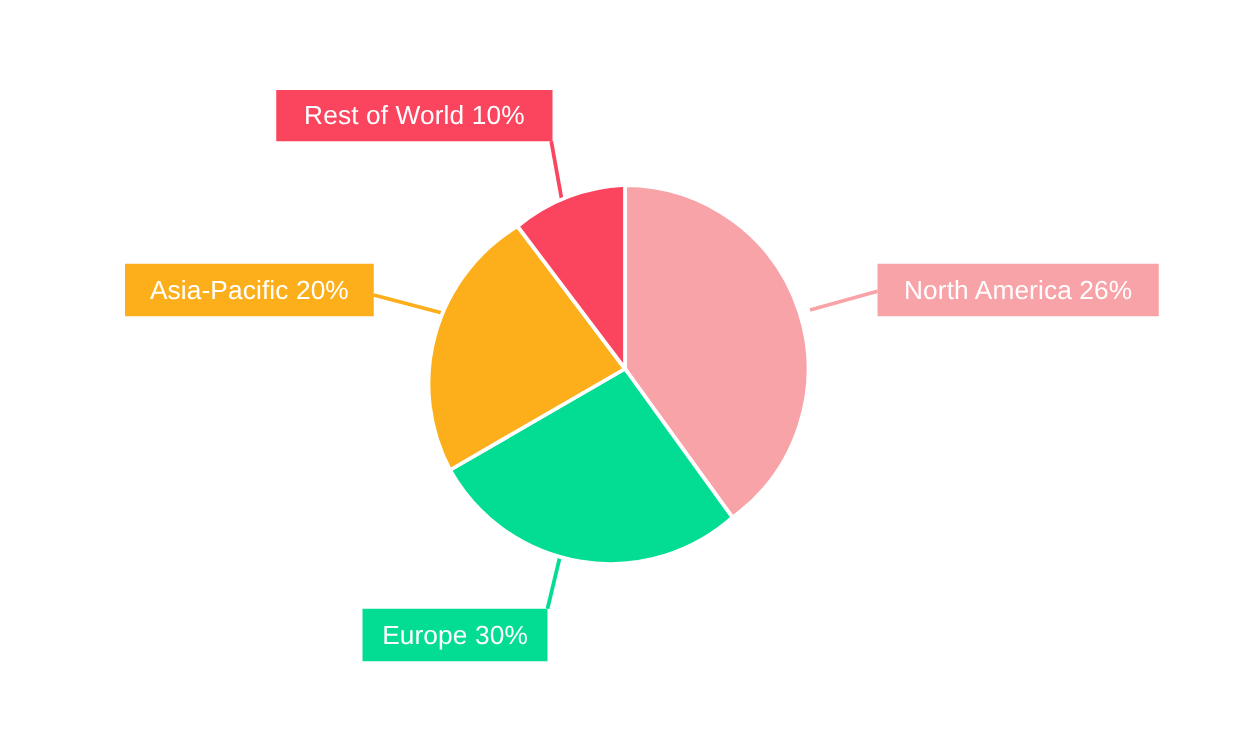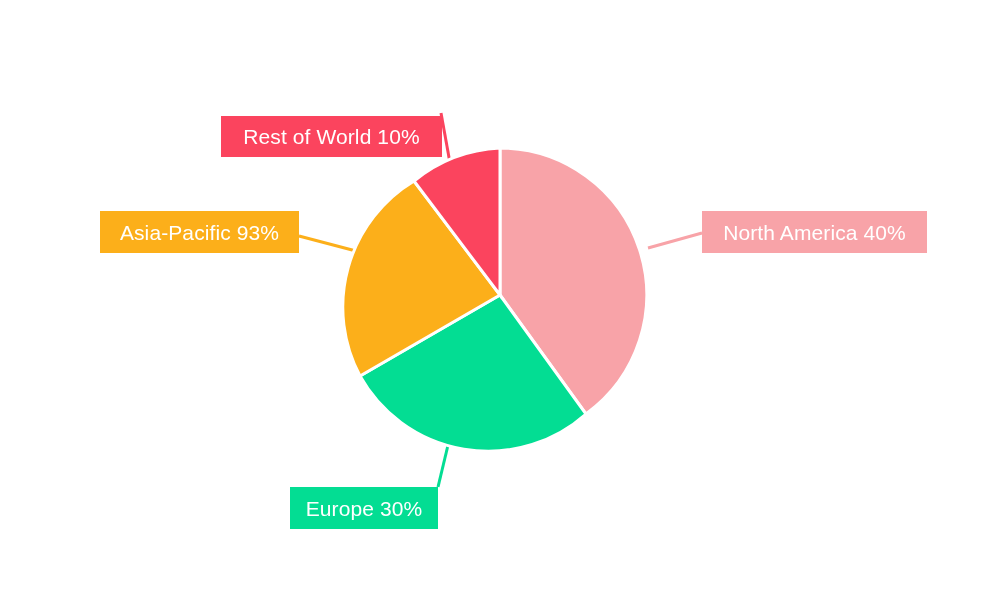--- a/index.html
+++ b/index.html
@@ -40,21 +40,20 @@
     left: 702px;
     top: 211px;
     width: 225px;
     height: 42px;
   }
   #label-rest-of-world {
     left: 221px;
     top: 72px;
     width: 221px;
     height: 41px;
-    margin-top: 44px;
   }
   #label-asia-pacific {
     left: 100px;
     top: 211px;
     width: 199px;
     height: 42px;
   }
   #label-europe {
     left: 290px;
     top: 487px;
@@ -78,28 +77,28 @@
 
     <g>
       <path d="M 500 295 L 500 148 A 147 147 0 0 1 586 414 Z" fill="#F8A3A8" stroke="#FFFFFF" stroke-width="3"></path>
       <path d="M 500 295 L 586 414 A 147 147 0 0 1 360 376 Z" fill="#03DD93" stroke="#FFFFFF" stroke-width="3"></path>
       <path d="M 500 295 L 360 376 A 147 147 0 0 1 414 181 Z" fill="#FCAF1A" stroke="#FFFFFF" stroke-width="3"></path>
       <path d="M 500 295 L 414 181 A 147 147 0 0 1 500 148 Z" fill="#FB445E" stroke="#FFFFFF" stroke-width="3"></path>
     </g>
   </svg>
 
   <div class="callout-label" id="label-north-america" style="background:#F8A3A8;">
-    <span>North America 40%</span>
+    <span>North America 26%</span>
   </div>
 
   <div class="callout-label" id="label-europe" style="background:#03DD93;justify-content:center;">
     <span>Europe 30%</span>
   </div>
 
   <div class="callout-label" id="label-asia-pacific" style="background:#FCAF1A;">
-    <span>Asia-Pacific 93%</span>
+    <span>Asia-Pacific 20%</span>
   </div>
 
   <div class="callout-label" id="label-rest-of-world" style="background:#FB445E;">
     <span>Rest of World 10%</span>
   </div>
 
 </div>
 
 </body></html>

